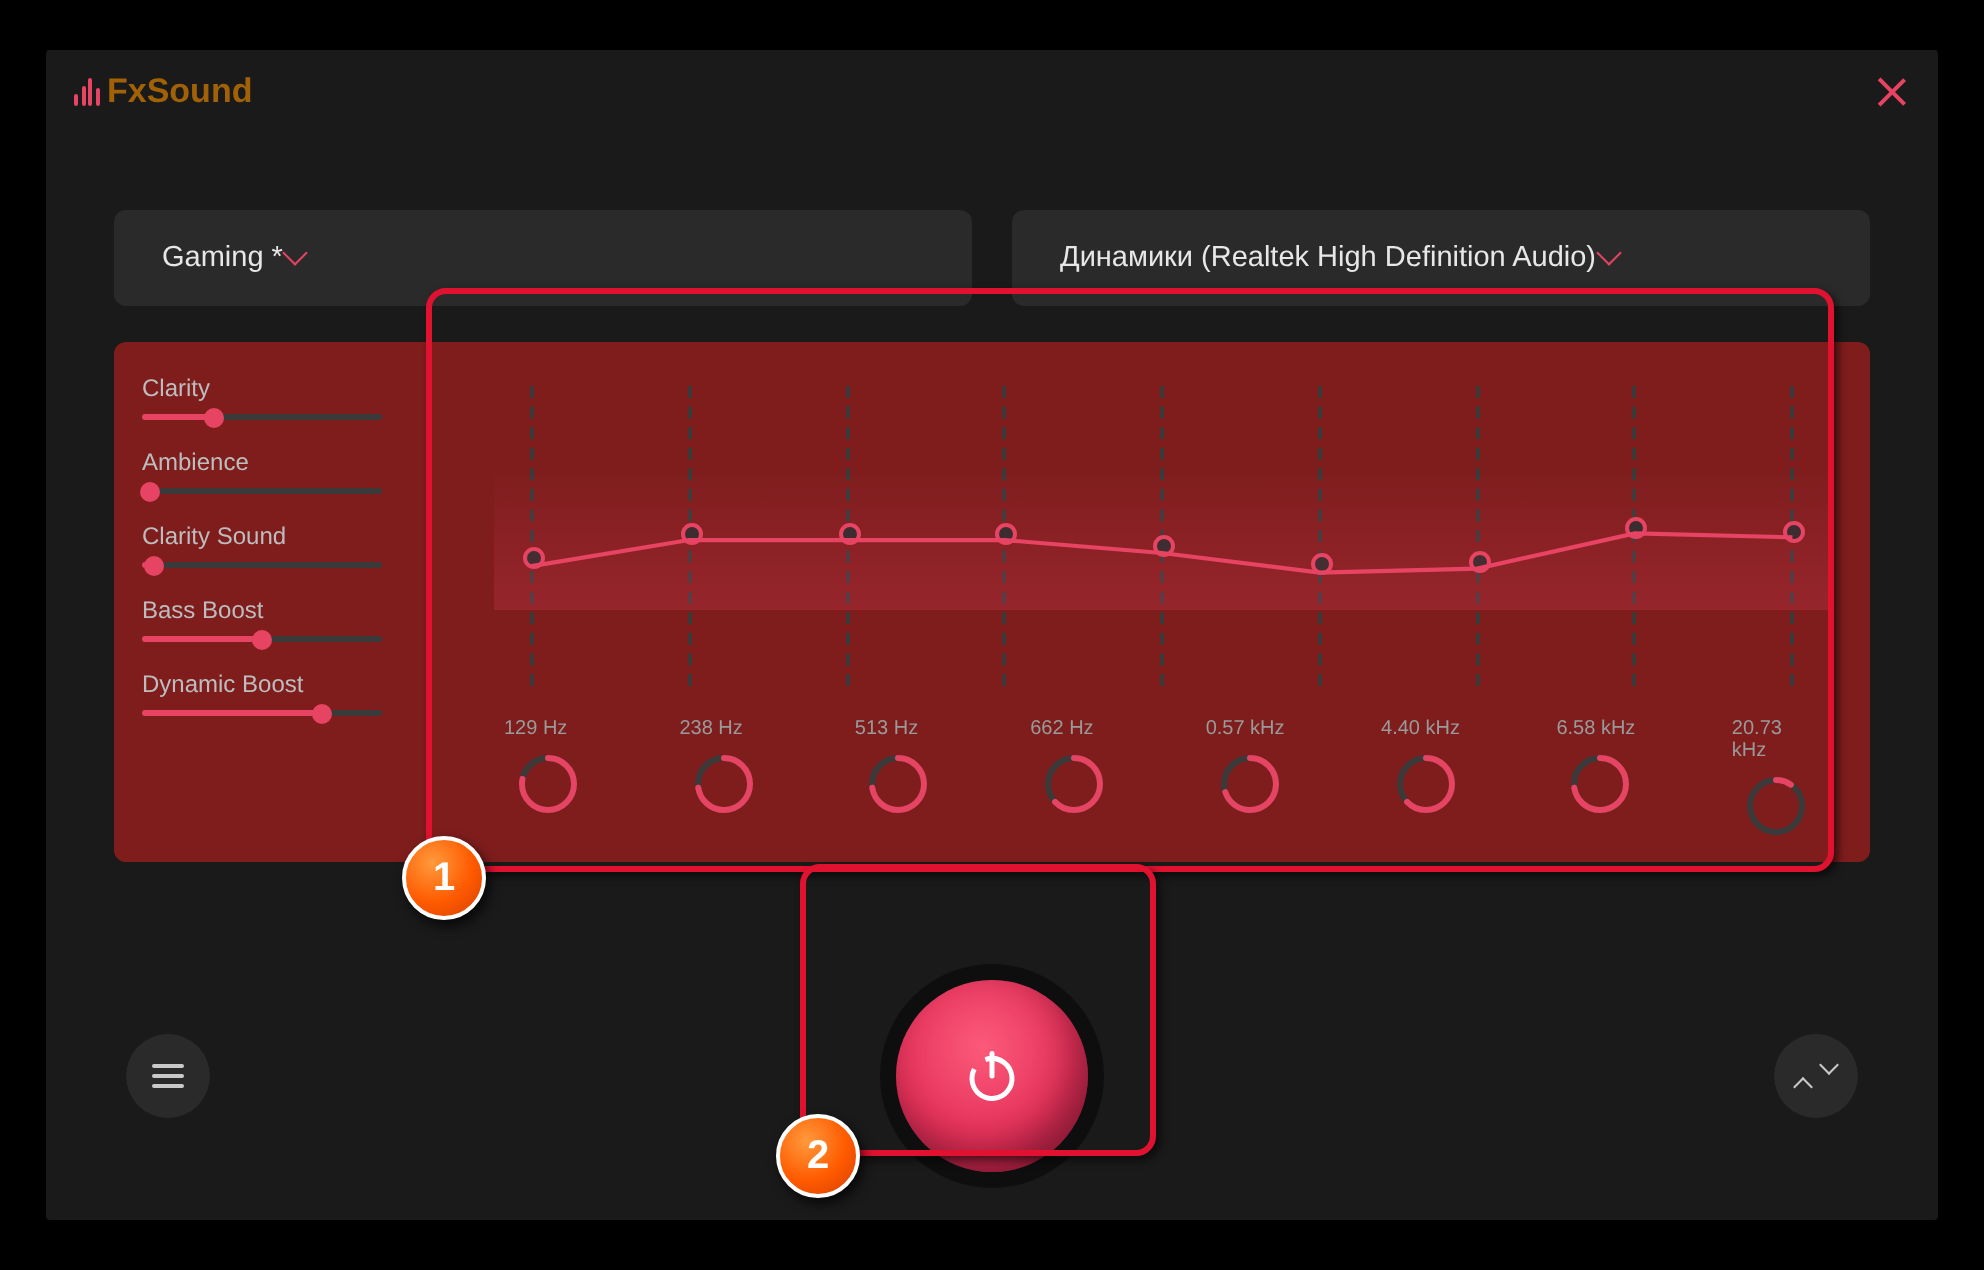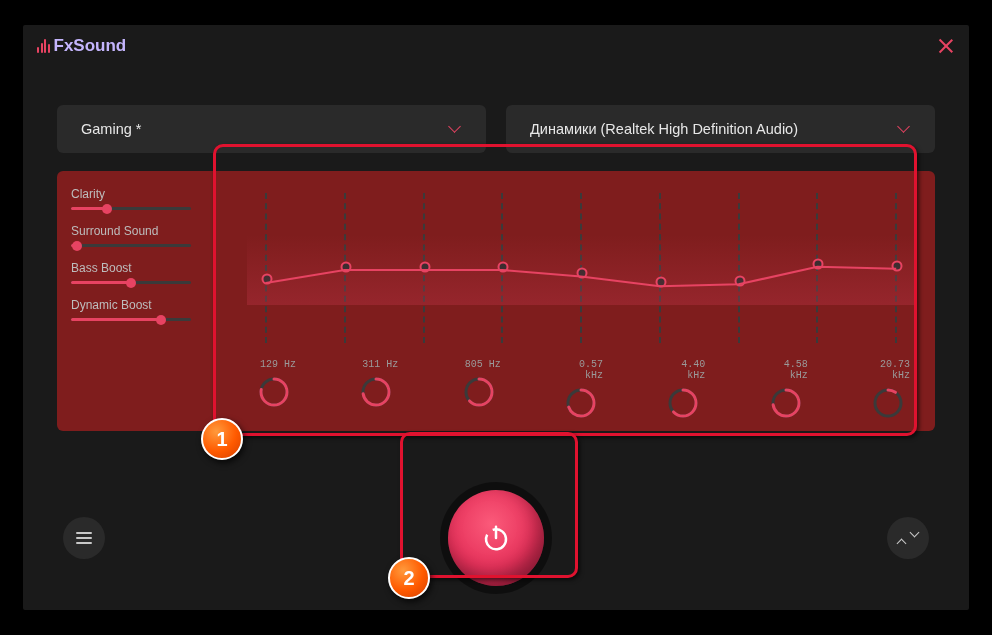--- a/index.html
+++ b/index.html
@@ -24,21 +24,21 @@
     height: 42px;
     display: flex;
     align-items: center;
     justify-content: space-between;
     padding: 0 14px;
   }
   .brand {
     display: flex;
     align-items: center;
     gap: 2px;
-    color: #c4b5fd;
+    color: #a16207;
     font-weight: 700;
     font-size: 17px;
   }
   .brand-bars {
     display: inline-flex;
     align-items: flex-end;
     gap: 1.5px;
     height: 14px;
     margin-right: 2px;
   }
@@ -67,21 +67,20 @@
     gap: 20px;
     padding: 38px 34px 18px 34px;
   }
   .select {
     flex: 1;
     background: #2a2a2a;
     border-radius: 6px;
     height: 48px;
     display: flex;
     align-items: center;
-    justify-content: space-between;
     padding: 0 24px;
     color: #e7e7e7;
     font-size: 14.5px;
     cursor: pointer;
   }
   .chev {
     width: 14px; height: 14px;
     position: relative;
   }
   .chev::before {
@@ -209,22 +208,21 @@
     cursor: pointer;
   }
   .eq-labels {
     display: flex;
     justify-content: space-between;
     padding: 6px 0 0 0;
     margin: 0 5px;
   }
   .eq-band {
     width: 44px;
-    text-align: right;
-    font-family: Liberation Mono, monospace;
+    text-align: left;
   }
   .eq-freq {
     color: #9a9a9a;
     font-size: 10px;
     margin-bottom: 6px;
   }
   .eq-dial {
     width: 32px; height: 32px;
     margin: 0 auto;
     position: relative;
@@ -308,21 +306,28 @@
 
     <div class="sliders">
       <div class="slider-item">
         <span class="slider-label">Clarity</span>
         <div class="slider-track">
             <div class="slider-fill" style="width:30%"></div>
             <div class="slider-thumb" style="left:30%"></div>
           </div>
       </div>
       <div class="slider-item">
-        <span class="slider-label">Surround Sound</span>
+        <span class="slider-label">Ambience</span>
+        <div class="slider-track">
+            <div class="slider-fill" style="width:3%"></div>
+            <div class="slider-thumb" style="left:3%"></div>
+          </div>
+      </div>
+      <div class="slider-item">
+        <span class="slider-label">Clarity Sound</span>
         <div class="slider-track">
             <div class="slider-fill" style="width:5%"></div>
             <div class="slider-thumb" style="left:5%"></div>
           </div>
       </div>
       <div class="slider-item">
         <span class="slider-label">Bass Boost</span>
         <div class="slider-track">
             <div class="slider-fill" style="width:50%"></div>
             <div class="slider-thumb" style="left:50%"></div>
@@ -375,49 +380,56 @@
       </div>
       <div class="eq-labels" id="eq-labels">
           <div class="eq-band">
             <div class="eq-freq">129 Hz</div>
             <div class="eq-dial"><svg width="32" height="32" viewBox="0 0 32 32">
                 <circle cx="16" cy="16" r="13" fill="none" stroke="#3a3a3a" stroke-width="3"></circle>
                 <circle cx="16" cy="16" r="13" fill="none" stroke="#e74362" stroke-width="3" stroke-linecap="round" stroke-dasharray="63.5 81.7"></circle>
               </svg></div>
           </div>
           <div class="eq-band">
-            <div class="eq-freq">311 Hz</div>
+            <div class="eq-freq">238 Hz</div>
             <div class="eq-dial"><svg width="32" height="32" viewBox="0 0 32 32">
                 <circle cx="16" cy="16" r="13" fill="none" stroke="#3a3a3a" stroke-width="3"></circle>
                 <circle cx="16" cy="16" r="13" fill="none" stroke="#e74362" stroke-width="3" stroke-linecap="round" stroke-dasharray="59.0 81.7"></circle>
               </svg></div>
           </div>
           <div class="eq-band">
-            <div class="eq-freq">805 Hz</div>
+            <div class="eq-freq">513 Hz</div>
+            <div class="eq-dial"><svg width="32" height="32" viewBox="0 0 32 32">
+                <circle cx="16" cy="16" r="13" fill="none" stroke="#3a3a3a" stroke-width="3"></circle>
+                <circle cx="16" cy="16" r="13" fill="none" stroke="#e74362" stroke-width="3" stroke-linecap="round" stroke-dasharray="59.0 81.7"></circle>
+              </svg></div>
+          </div>
+          <div class="eq-band">
+            <div class="eq-freq">662 Hz</div>
             <div class="eq-dial"><svg width="32" height="32" viewBox="0 0 32 32">
                 <circle cx="16" cy="16" r="13" fill="none" stroke="#3a3a3a" stroke-width="3"></circle>
                 <circle cx="16" cy="16" r="13" fill="none" stroke="#e74362" stroke-width="3" stroke-linecap="round" stroke-dasharray="51.1 81.7"></circle>
               </svg></div>
           </div>
           <div class="eq-band">
             <div class="eq-freq">0.57 kHz</div>
             <div class="eq-dial"><svg width="32" height="32" viewBox="0 0 32 32">
                 <circle cx="16" cy="16" r="13" fill="none" stroke="#3a3a3a" stroke-width="3"></circle>
                 <circle cx="16" cy="16" r="13" fill="none" stroke="#e74362" stroke-width="3" stroke-linecap="round" stroke-dasharray="56.7 81.7"></circle>
               </svg></div>
           </div>
           <div class="eq-band">
             <div class="eq-freq">4.40 kHz</div>
             <div class="eq-dial"><svg width="32" height="32" viewBox="0 0 32 32">
                 <circle cx="16" cy="16" r="13" fill="none" stroke="#3a3a3a" stroke-width="3"></circle>
                 <circle cx="16" cy="16" r="13" fill="none" stroke="#e74362" stroke-width="3" stroke-linecap="round" stroke-dasharray="51.1 81.7"></circle>
               </svg></div>
           </div>
           <div class="eq-band">
-            <div class="eq-freq">4.58 kHz</div>
+            <div class="eq-freq">6.58 kHz</div>
             <div class="eq-dial"><svg width="32" height="32" viewBox="0 0 32 32">
                 <circle cx="16" cy="16" r="13" fill="none" stroke="#3a3a3a" stroke-width="3"></circle>
                 <circle cx="16" cy="16" r="13" fill="none" stroke="#e74362" stroke-width="3" stroke-linecap="round" stroke-dasharray="59.0 81.7"></circle>
               </svg></div>
           </div>
           <div class="eq-band">
             <div class="eq-freq">20.73 kHz</div>
             <div class="eq-dial"><svg width="32" height="32" viewBox="0 0 32 32">
                 <circle cx="16" cy="16" r="13" fill="none" stroke="#3a3a3a" stroke-width="3"></circle>
                 <circle cx="16" cy="16" r="13" fill="none" stroke="#e74362" stroke-width="3" stroke-linecap="round" stroke-dasharray="7.9 81.7"></circle>

